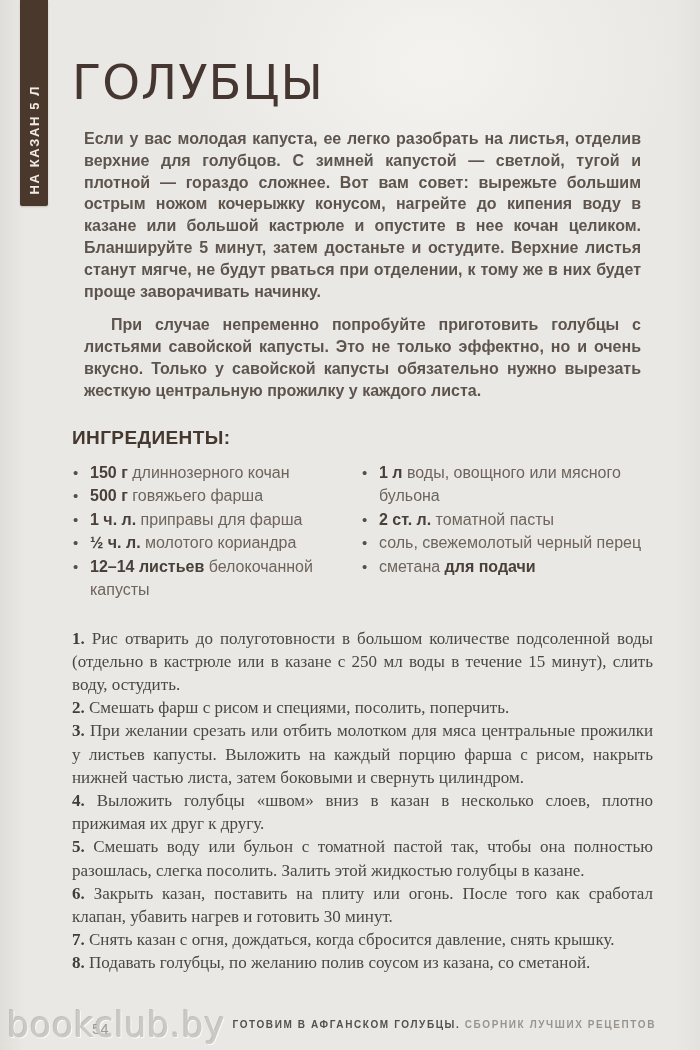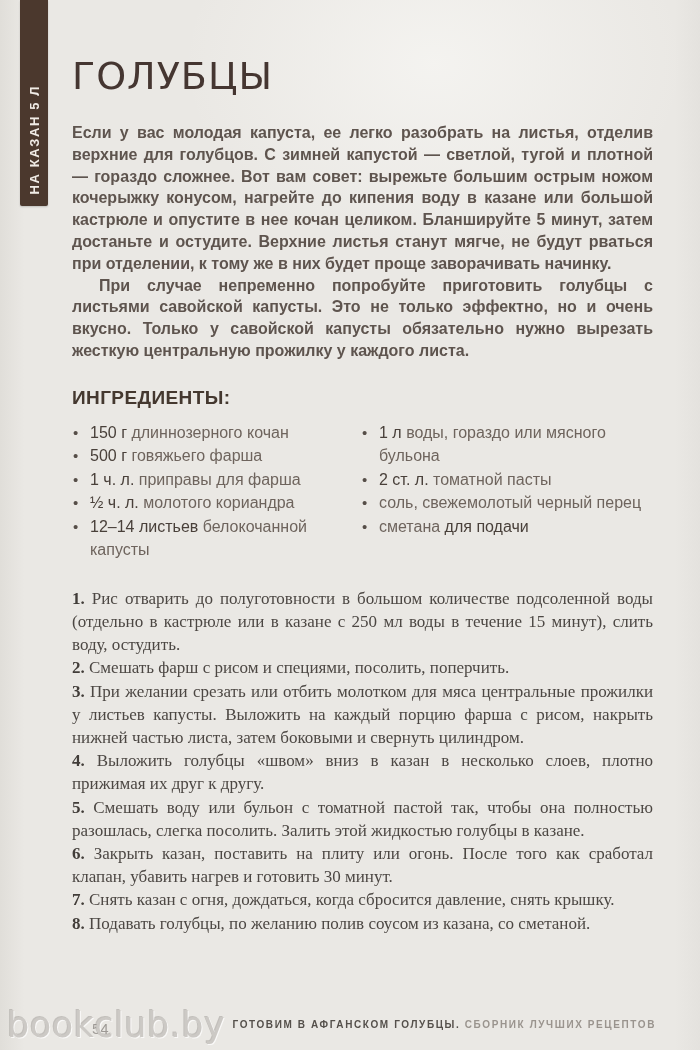--- a/index.html
+++ b/index.html
@@ -26,27 +26,27 @@
     writing-mode:vertical-rl;transform:rotate(180deg);
     font-size:13px;font-weight:700;letter-spacing:1.6px;
     color:#f1ece6;white-space:nowrap;
     padding-top:12px; 
   }
   
   .content{
     position:absolute;left:72px;top:44px;width:581px;
   }
   h1.title{
-    margin:8px 0 22px 0;
+    margin:14px 0 22px 0;
     font-family:"DejaVu Sans","Liberation Sans",sans-serif;
-    font-weight:400;font-size:38px;line-height:48px;letter-spacing:1px;
+    font-weight:400;font-size:48px;line-height:48px;letter-spacing:1px;
     color:#453631;
   }
   .intro{
-    margin:0;text-align:justify;
+    margin:12px;text-align:justify;
     font-weight:700;font-size:16px;line-height:21.8px;
     color:#5e544e;
   }
   .intro.indent{text-indent:27px;}
   h2.sec{
     margin:25px 0 12px 0;
     font-size:19px;line-height:22px;font-weight:700;letter-spacing:.4px;
     color:#44382f;
   }
   .ing-cols{display:flex;align-items:flex-start;}
@@ -54,21 +54,21 @@
   .ing-col-left{width:289px;flex:none;}
   .ing-col-right{flex:1;margin-left:14px;}
   .ing-cols li{
     position:relative;padding-left:18px;
     font-size:16px;line-height:23.5px;color:#6e645d;
   }
   .ing-cols li::before{
     content:"•";position:absolute;left:1px;top:0;
     color:#564e48;font-size:15px;
   }
-  .ing-cols li b{color:#49403a;font-weight:400;}
+  .ing-cols li b{color:#49403a;font-weight:700;}
   .steps{
     margin-top:25px;
     font-family:"Liberation Serif",serif;
     font-size:17px;line-height:23.2px;color:#4c4743;
     text-align:justify;
   }
   .steps p{margin:0;}
   .steps .step-num{font-weight:700;color:#423d39;}
   
   .footer{position:absolute;left:0;bottom:0;width:700px;height:52px;}
@@ -109,21 +109,21 @@
     <h2 class="sec">ИНГРЕДИЕНТЫ:</h2>
     <div class="ing-cols">
       <ul id="ing-left" class="ing-col-left">
           <li><b>150 г</b><span> длиннозерного кочан</span></li>
           <li><b>500 г</b><span> говяжьего фарша</span></li>
           <li><b>1 ч. л.</b><span> приправы для фарша</span></li>
           <li><b>½ ч. л.</b><span> молотого кориандра</span></li>
           <li><b>12–14 листьев</b><span> белокочанной капусты</span></li>
         </ul>
       <ul id="ing-right" class="ing-col-right">
-          <li><b>1 л</b><span> воды, гораздо или мясного бульона</span></li>
+          <li><b>1 л</b><span> воды, овощного или мясного бульона</span></li>
           <li><b>2 ст. л.</b><span> томатной пасты</span></li>
           <li><span>соль, свежемолотый черный перец</span></li>
           <li><span>сметана </span><b>для подачи</b></li>
         </ul>
     </div>
 
     <div id="steps" class="steps">
         <p><span class="step-num">1. </span>Рис отварить до полуготовности в большом количестве подсоленной воды (отдельно в кастрюле или в казане с 250 мл воды в течение 15 минут), слить воду, остудить.</p>
         <p><span class="step-num">2. </span>Смешать фарш с рисом и специями, посолить, поперчить.</p>
         <p><span class="step-num">3. </span>При желании срезать или отбить молотком для мяса центральные прожилки у листьев капусты. Выложить на каждый порцию фарша с рисом, накрыть нижней частью листа, затем боковыми и свернуть цилиндром.</p>

